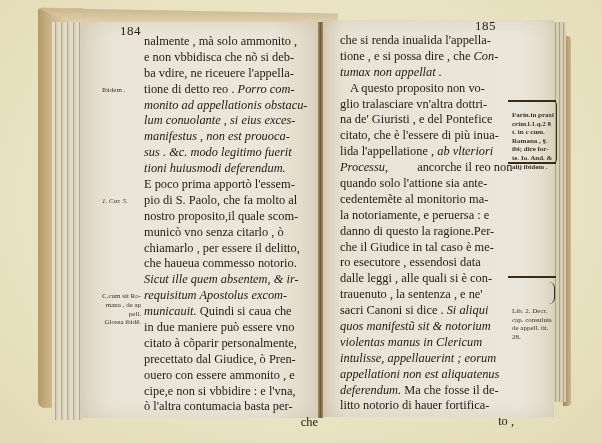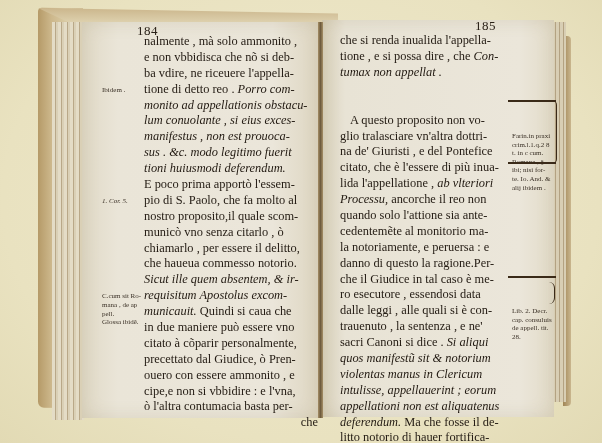--- a/index.html
+++ b/index.html
@@ -54,21 +54,21 @@
     background:linear-gradient(90deg,#a58f66,#6f5c3e,#a58f66);
   }
   .page-num {
     position:absolute; font-size:13px; letter-spacing:0.5px; color:#2a2118;
   }
   .textblock {
     position:absolute; font-size:12.4px; line-height:15.9px; color:#221a12;
   }
   .line { white-space:nowrap; display:block; text-align:justify; height:15.9px; }
   .it { font-style:italic; }
-  .indent { padding-left:10px;margin-top:32px; }
+  .indent { padding-left:10px; }
   .catch { text-align:right; }
   .margin-note {
     position:absolute; font-size:7px; line-height:8.6px; color:#3a3026; white-space:nowrap;
   }
   .bracket {
     position:absolute; border-right:1.5px solid #3a2a18; border-radius:0 6px 6px 0;
   }
   .ink-line {
     position:absolute; height:1.5px; background:#3a2a18;
   }
@@ -82,21 +82,21 @@
 <div class="cover-top"></div>
 <div class="pages-stack-left"></div>
 <div class="cover-right"></div>
 <div class="pages-stack-right"></div>
 
 <div class="page left"></div>
 
 <div class="page right"></div>
 <div class="gutter"></div>
 
-<div class="page-num" style="left:137px; top:23px;">184</div>
+<div class="page-num" style="left:120px; top:23px;">184</div>
 <div class="page-num" style="left:475px; top:18px;">185</div>
 
 <div class="textblock" id="left-text" style="left:144px; top:34px; width:174px;">
     <span class="line">nalmente , mà solo ammonito ,</span>
     <span class="line">e non vbbidisca  che nõ si deb-</span>
     <span class="line">ba vdire, ne riceuere l'appella-</span>
     <span class="line">tione di detto reo .<span class="it"> Porro com-</span></span>
     <span class="line it">monito ad appellationis obstacu-</span>
     <span class="line it">lum conuolante , si eius exces-</span>
     <span class="line it">manifestus , non est prouoca-</span>
@@ -121,21 +121,21 @@
   </div>
 <div class="textblock" id="right-text" style="left:340px; top:33px; width:174px;">
     <span class="line">che si renda  inualida l'appella-</span>
     <span class="line">tione , e si possa dire , che<span class="it"> Con-</span></span>
     <span class="line it">tumax non appellat .</span>
     <span class="line indent">A questo proposito  non vo-</span>
     <span class="line">glio tralasciare vn'altra dottri-</span>
     <span class="line">na de' Giuristi , e del Pontefice</span>
     <span class="line">citato, che è l'essere di più inua-</span>
     <span class="line">lida l'appellatione ,<span class="it"> ab vlteriori</span></span>
-    <span class="line it">Processu,<span style="font-style: normal;"> ancorche il reo non</span></span>
+    <span class="line it">Processu,<span style="font-style: normal; margin-left: 26px;"> ancorche il reo non</span></span>
     <span class="line">quando solo  l'attione sia ante-</span>
     <span class="line">cedentemẽte al monitorio ma-</span>
     <span class="line">la notoriamente,  e peruersa :  e</span>
     <span class="line">danno di questo la ragione.Per-</span>
     <span class="line">che il Giudice in  tal caso è me-</span>
     <span class="line">ro  esecutore ,  essendosi data</span>
     <span class="line">dalle leggi , alle quali si è con-</span>
     <span class="line">trauenuto  , la sentenza , e ne'</span>
     <span class="line">sacri Canoni si dice .<span class="it"> Si aliqui</span></span>
     <span class="line it">quos manifestũ sit &amp; notorium</span>
@@ -147,34 +147,34 @@
     <span class="line catch">to ,</span>
   </div>
 
 <div id="left-margins">
     <div class="margin-note" style="left: 102px; top: 85.7px;">
       <div>Ibidem .</div>
     </div>
     <div class="margin-note" style="left: 102px; top: 197px; font-style: italic;">
       <div>1. Cor. 5.</div>
     </div>
-    <div class="margin-note" style="left: 102px; top: 292.4px;">
+    <div class="margin-note" style="left: 102px; top: 292.4px; text-align: right;">
       <div>C.cum sit Ro-</div>
       <div>mana , de ap</div>
       <div>pell.</div>
       <div>Glossa ibidẽ.</div>
     </div>
   </div>
 <div id="right-margins">
-    <div class="margin-note" style="left: 512px; top: 132px;">
+    <div class="margin-note" style="left: 512px; top: 111px; font-weight: bold;">
       <div>Farin.in praxi</div>
       <div>crim.l.1.q.2 8</div>
       <div>t. in c  cum.</div>
       <div>Romana , §.</div>
-      <div>ibi; nisi for-</div>
+      <div>ibi; dire for-</div>
       <div>te. Io. And. &amp;</div>
       <div>alij ibidem .</div>
     </div>
     <div class="margin-note" style="left: 512px; top: 307.3px;">
       <div>Lib. 2. Decr.</div>
       <div>cap. consuluis</div>
       <div>de appell. tit.</div>
       <div>28.</div>
     </div>
   </div>

